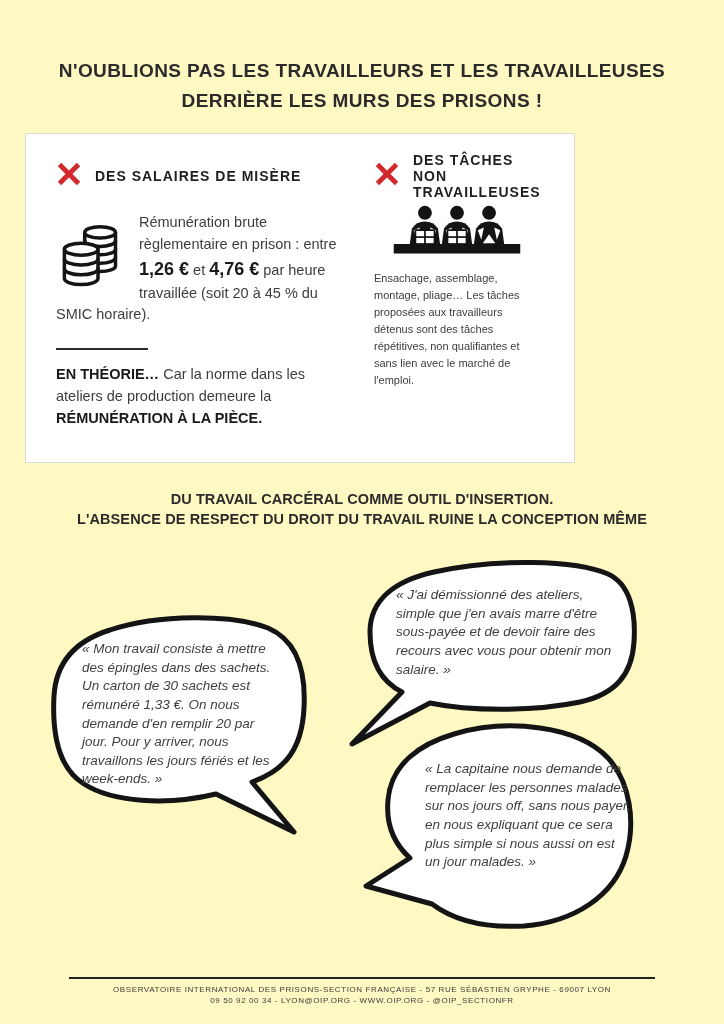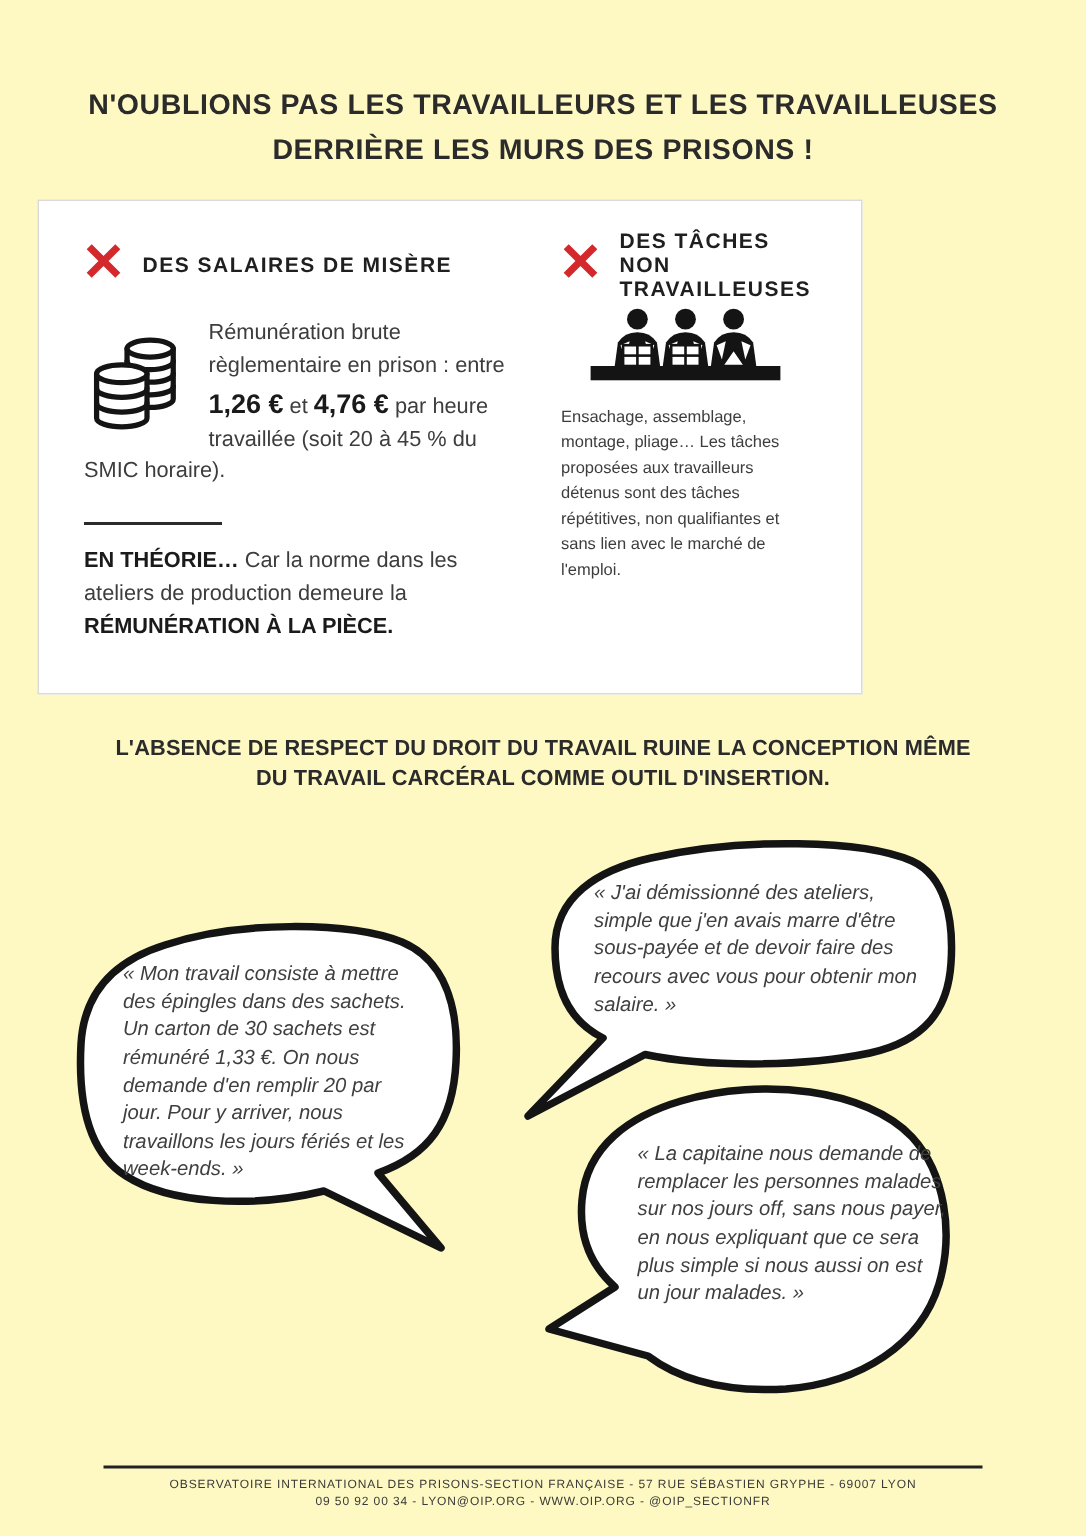--- a/index.html
+++ b/index.html
@@ -138,22 +138,22 @@
             <path d="M103,46 L112,33 L121,46 Z"></path>
           </g>
         </svg>
       </span>
 
       <p class="tasks-text">Ensachage, assemblage, montage, pliage… Les tâches proposées aux travailleurs détenus sont des tâches répétitives, non qualifiantes et sans lien avec le marché de l'emploi.</p>
     </div>
   </div>
 
   <div class="statement">
+    <div>DU TRAVAIL CARCÉRAL COMME OUTIL D'INSERTION.</div>
     <div>L'ABSENCE DE RESPECT DU DROIT DU TRAVAIL RUINE LA CONCEPTION MÊME</div>
-    <div>DU TRAVAIL CARCÉRAL COMME OUTIL D'INSERTION.</div>
   </div>
 
   <div class="bubble b1">
     <svg width="270" height="230" viewBox="0 0 270 230">
       <path d="M64,22 C112,6 186,6 222,20 C250,32 260,62 258,100 C256,140 240,162 206,174 L248,224 L170,186 C120,198 66,194 38,176 C12,160 6,126 8,88 C10,52 32,32 64,22 Z" fill="#ffffff" stroke="#141414" stroke-width="5" stroke-linejoin="round"></path>
     </svg>
     <div class="q">« Mon travail consiste à mettre des épingles dans des sachets. Un carton de 30 sachets est rémunéré 1,33 €. On nous demande d'en remplir 20 par jour. Pour y arriver, nous travaillons les jours fériés et les week-ends. »</div>
   </div>
 
   <div class="bubble b2">

